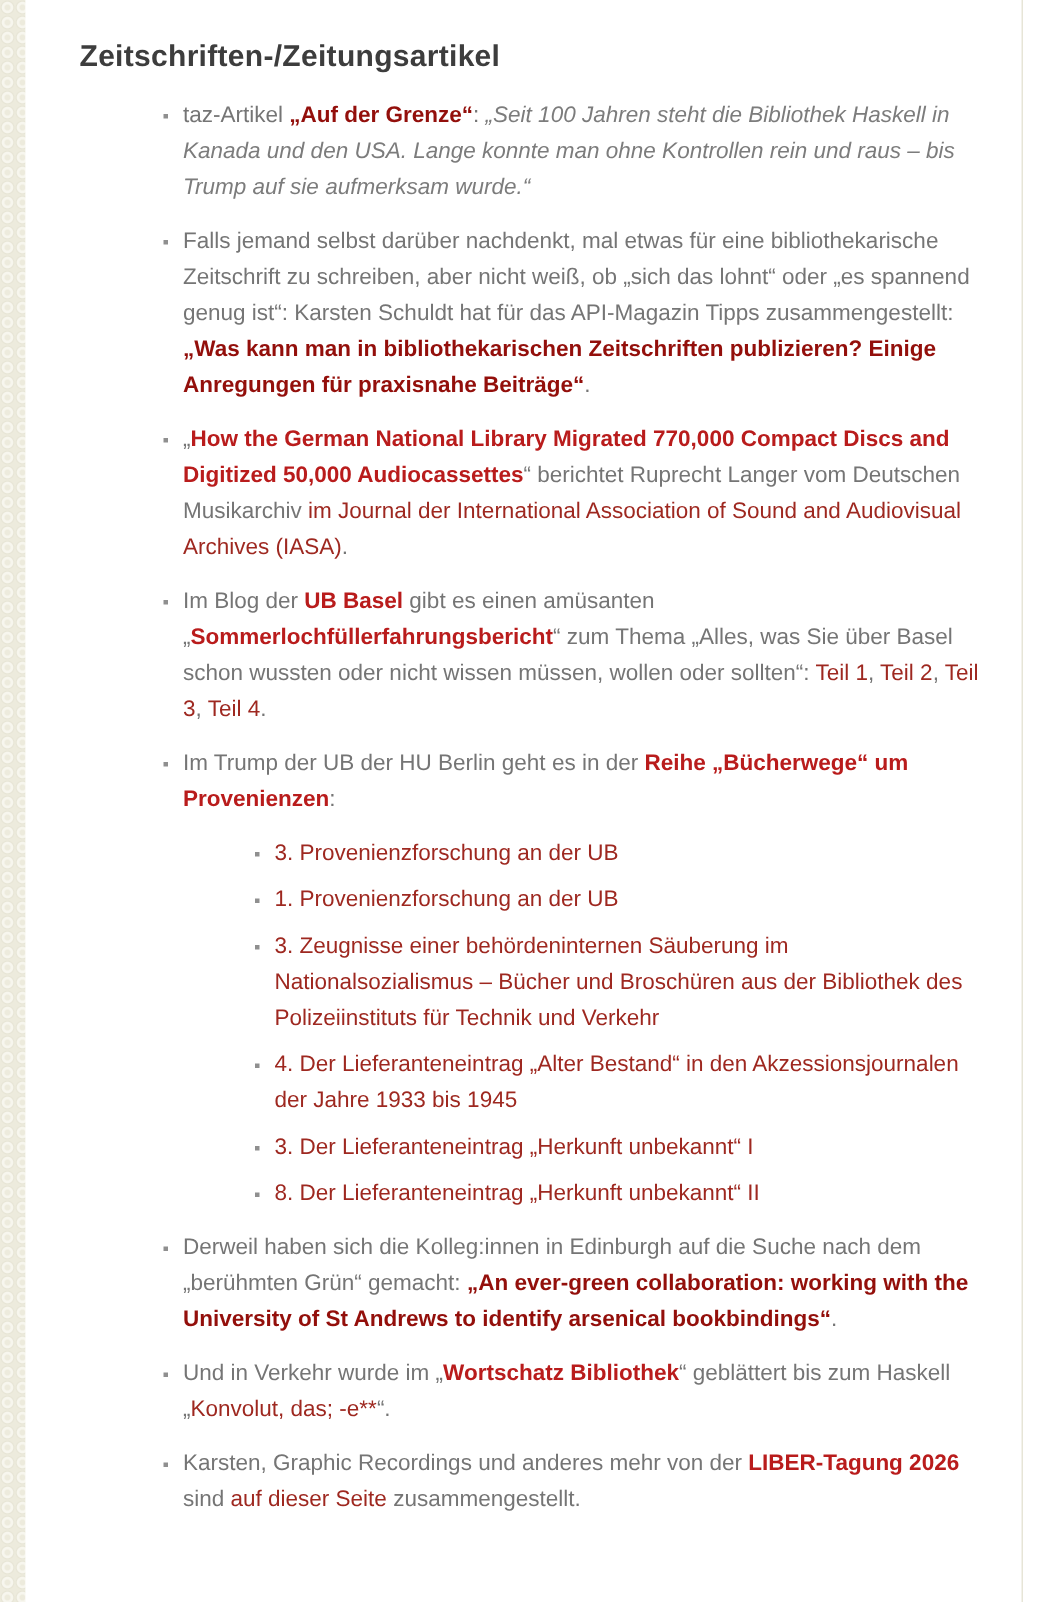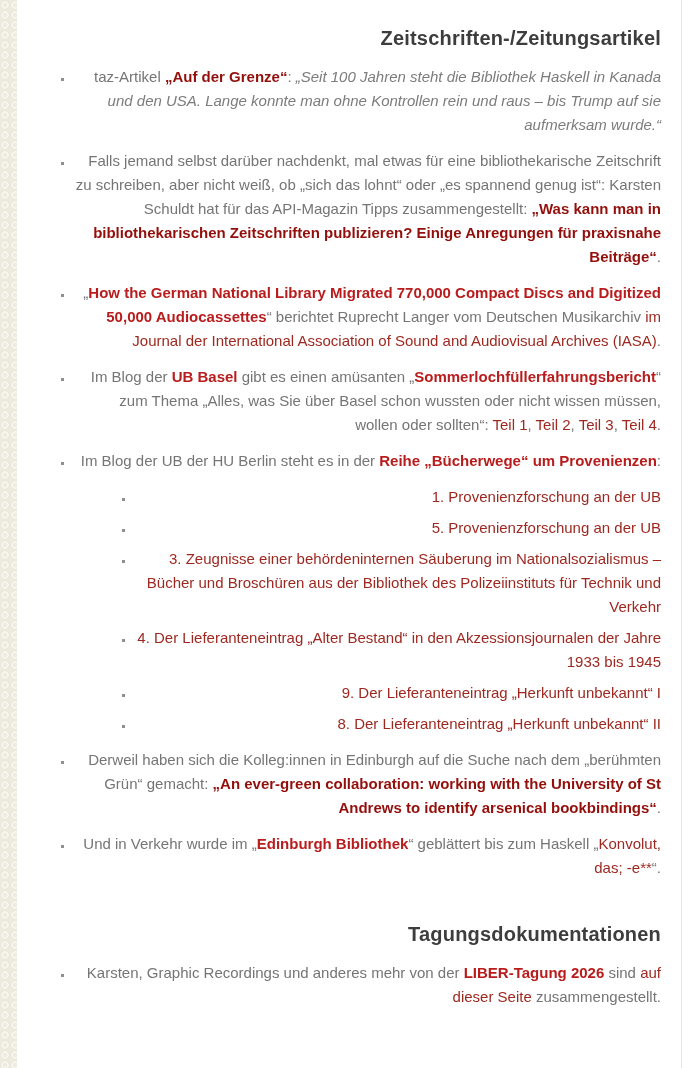--- a/index.html
+++ b/index.html
@@ -2,40 +2,40 @@
 <html><head>
 <meta charset="utf-8">
 <style>
   html,body{margin:0;padding:0;}
   body{
     width:696px;min-height:1068px;background:#ffffff;
     font-family:"Liberation Sans",sans-serif;
     font-size:15px;line-height:24px;color:#757575;
     overflow-x:hidden;
   }
-  .page{position:relative;width:604px;min-height:1068px;text-align:right;}
+  .page{position:relative;width:604px;min-height:1068px;}
   .left-strip{
     position:absolute;left:0;top:0;bottom:0;width:17px;
     background-color:#edebdd;
     background-image:radial-gradient(circle at 5px 5px, #edebdd 1.5px, #f7f6ee 2.5px, #f7f6ee 3.5px, #e7e5d6 4.2px, #edebdd 5px);
     background-size:10px 10px;
   }
   .content{
     position:absolute;left:17px;top:0;bottom:0;width:665px;
     background:#ffffff;border-right:1px solid #e7e5d7;
     padding:0 20px 30px 36px;box-sizing:border-box;
   }
   .right-strip{position:absolute;left:683px;right:0;top:0;bottom:0;background:#fdfdfb;}
   h2{
     font-size:20px;line-height:1.25;color:#3d3d3d;
     font-weight:bold;margin:42px 0 14px 0;letter-spacing:.2px;
   }
   section:first-child h2{margin-top:26px;}
   ul.main-list{list-style:square;margin:0;padding:0 0 0 21px;}
-  ul.main-list>li{margin-bottom:12px;}
+  ul.main-list>li{margin-bottom:12px;margin-left:48px;}
   li::marker{color:#8f8f8f;font-size:11px;}
   ul.sub-list{list-style:square;margin:12px 0 4px 0;padding-left:61px;}
   ul.sub-list>li{margin-bottom:7px;}
   a{text-decoration:none;cursor:pointer;}
   .seg-normal{color:#757575;}
   .seg-italic{font-style:italic;color:#7c7c7c;}
   .seg-bold{font-weight:bold;color:#b91c1c;}
   .seg-link{color:#9e2820;}
   .seg-boldlink{color:#930f0b;font-weight:bold;}
 </style>
@@ -49,33 +49,32 @@
         <h2>Zeitschriften-/Zeitungsartikel</h2>
         <ul class="main-list">
           <li><span class="seg-normal">taz-Artikel </span><a class="seg-boldlink" href="#">„Auf der Grenze“</a><span class="seg-normal">: </span><span class="seg-italic">„Seit 100 Jahren steht die Bibliothek Haskell in Kanada und den USA. Lange konnte man ohne Kontrollen rein und raus – bis Trump auf sie aufmerksam wurde.“</span></li>
           <li><span class="seg-normal">Falls jemand selbst darüber nachdenkt, mal etwas für eine bibliothekarische Zeitschrift zu schreiben, aber nicht weiß, ob „sich das lohnt“ oder „es spannend genug ist“: Karsten Schuldt hat für das API-Magazin Tipps zusammengestellt: </span><a class="seg-boldlink" href="#">„Was kann man in bibliothekarischen Zeitschriften publizieren? Einige Anregungen für praxisnahe Beiträge“</a><span class="seg-normal">.</span></li>
           <li><span class="seg-normal">„</span><span class="seg-bold">How the German National Library Migrated 770,000 Compact Discs and Digitized 50,000 Audiocassettes</span><span class="seg-normal">“ berichtet Ruprecht Langer vom Deutschen Musikarchiv </span><a class="seg-link" href="#">im Journal der International Association of Sound and Audiovisual Archives (IASA)</a><span class="seg-normal">.</span></li>
         </ul>
       </section>
       <section>
         <ul class="main-list">
           <li><span class="seg-normal">Im Blog der </span><span class="seg-bold">UB Basel</span><span class="seg-normal"> gibt es einen amüsanten „</span><span class="seg-bold">Sommerlochfüllerfahrungsbericht</span><span class="seg-normal">“ zum Thema „Alles, was Sie über Basel schon wussten oder nicht wissen müssen, wollen oder sollten“: </span><a class="seg-link" href="#">Teil 1</a><span class="seg-normal">, </span><a class="seg-link" href="#">Teil 2</a><span class="seg-normal">, </span><a class="seg-link" href="#">Teil 3</a><span class="seg-normal">, </span><a class="seg-link" href="#">Teil 4</a><span class="seg-normal">.</span></li>
-          <li><span class="seg-normal">Im Blog der UB der HU Berlin steht es in der </span><span class="seg-bold">Reihe „Bücherwege“ um Provenienzen</span><span class="seg-normal">:</span><ul class="sub-list">
+          <li><span class="seg-normal">Im Trump der UB der HU Berlin geht es in der </span><span class="seg-bold">Reihe „Bücherwege“ um Provenienzen</span><span class="seg-normal">:</span><ul class="sub-list">
+              <li><a href="#" class="seg-link">3. Provenienzforschung an der UB</a></li>
               <li><a href="#" class="seg-link">1. Provenienzforschung an der UB</a></li>
-              <li><a href="#" class="seg-link">5. Provenienzforschung an der UB</a></li>
               <li><a href="#" class="seg-link">3. Zeugnisse einer behördeninternen Säuberung im Nationalsozialismus – Bücher und Broschüren aus der Bibliothek des Polizeiinstituts für Technik und Verkehr</a></li>
               <li><a href="#" class="seg-link">4. Der Lieferanteneintrag „Alter Bestand“ in den Akzessionsjournalen der Jahre 1933 bis 1945</a></li>
-              <li><a href="#" class="seg-link">9. Der Lieferanteneintrag „Herkunft unbekannt“ I</a></li>
+              <li><a href="#" class="seg-link">3. Der Lieferanteneintrag „Herkunft unbekannt“ I</a></li>
               <li><a href="#" class="seg-link">8. Der Lieferanteneintrag „Herkunft unbekannt“ II</a></li>
             </ul></li>
           <li><span class="seg-normal">Derweil haben sich die Kolleg:innen in Edinburgh auf die Suche nach dem „berühmten Grün“ gemacht: </span><a class="seg-boldlink" href="#">„An ever-green collaboration: working with the University of St Andrews to identify arsenical bookbindings“</a><span class="seg-normal">.</span></li>
-          <li><span class="seg-normal">Und in Verkehr wurde im „</span><span class="seg-bold">Edinburgh Bibliothek</span><span class="seg-normal">“ geblättert bis zum Haskell „</span><a class="seg-link" href="#">Konvolut, das; -e**</a><span class="seg-normal">“.</span></li>
+          <li><span class="seg-normal">Und in Verkehr wurde im „</span><span class="seg-bold">Wortschatz Bibliothek</span><span class="seg-normal">“ geblättert bis zum Haskell „</span><a class="seg-link" href="#">Konvolut, das; -e**</a><span class="seg-normal">“.</span></li>
         </ul>
       </section>
       <section>
-        <h2>Tagungsdokumentationen</h2>
         <ul class="main-list">
           <li><span class="seg-normal">Karsten, Graphic Recordings und anderes mehr von der </span><span class="seg-bold">LIBER-Tagung 2026</span><span class="seg-normal"> sind </span><a class="seg-link" href="#">auf dieser Seite</a><span class="seg-normal"> zusammengestellt.</span></li>
         </ul>
       </section>
     </main>
   <div class="right-strip"></div>
 </div>
 
 </body></html>

